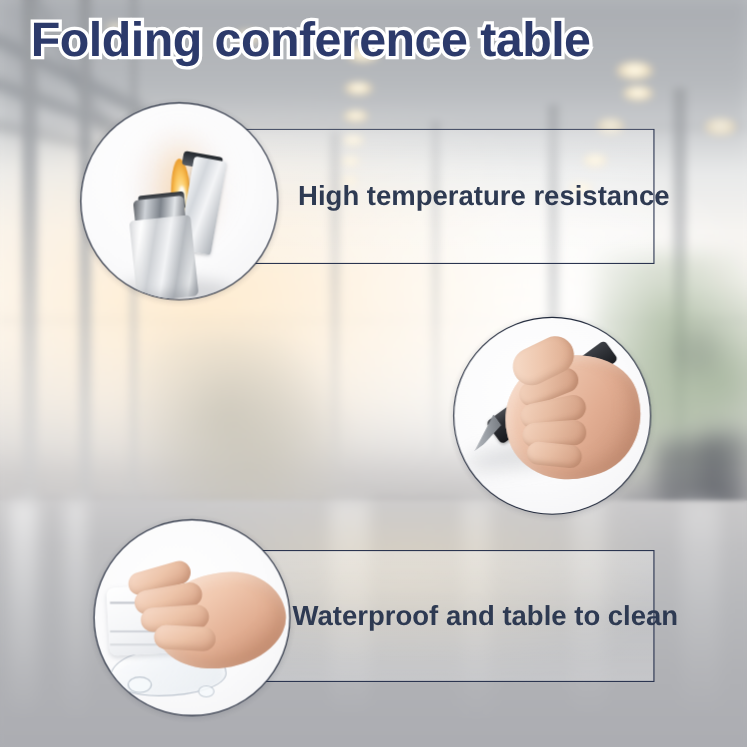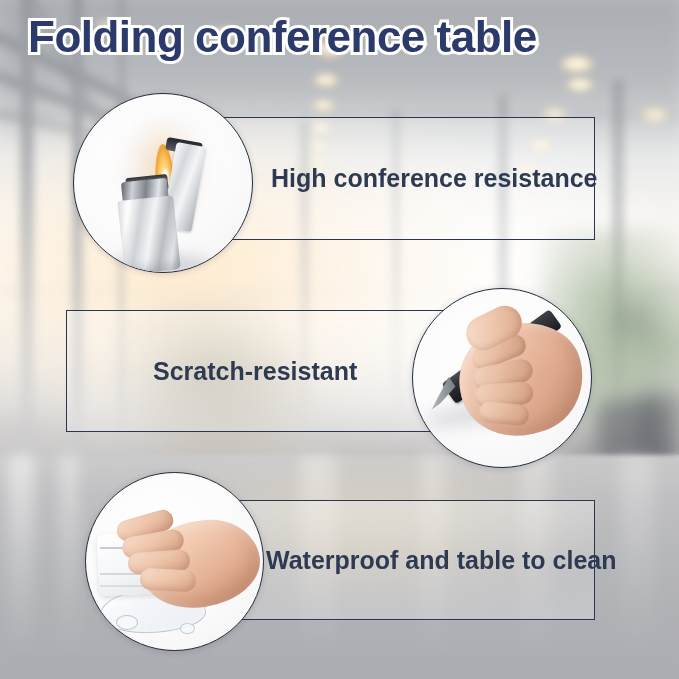--- a/index.html
+++ b/index.html
@@ -638,40 +638,37 @@
       <div class="reflection r5"></div>
       <div class="reflection r6"></div>
     </div>
     <div class="floor-warm"></div>
     <div class="bg-blur-pass"></div>
   </div>
 
   <div class="title">Folding conference table</div>
 
   <div id="row1-box" class="feature-box">
-    <span class="feature-label">High conference resistance</span>
+    <span class="feature-label">High temperature resistance</span>
   </div>
 
   <div id="row1-circle" class="photo-circle">
     <div class="flame-halo"></div>
     <div class="lighter-shadow"></div>
     <div class="flame">
       <div class="flame-core"></div>
     </div>
     <div class="lighter-lid-top"></div>
     <div class="lighter-lid"></div>
     <div class="lighter-chimney"></div>
     <div class="lighter-insert"></div>
     <div class="lighter-hinge"></div>
     <div class="lighter-body"></div>
   </div>
 
-  <div id="row2-box" class="feature-box">
-    <span class="feature-label">Scratch-resistant</span>
-  </div>
 
   <div id="row2-circle" class="photo-circle">
     <div class="knife-shadow"></div>
     <div class="knife-cap"></div>
     <div class="knife-body"></div>
     <div class="knife-track"></div>
     <div class="knife-blade"></div>
     <div class="hand"></div>
     <div class="finger" style="left:58px; top:52px; width:56px; height:22px; transform:rotate(-22deg);"></div>
     <div class="finger" style="left:60px; top:74px; width:60px; height:23px; transform:rotate(-12deg);"></div>

